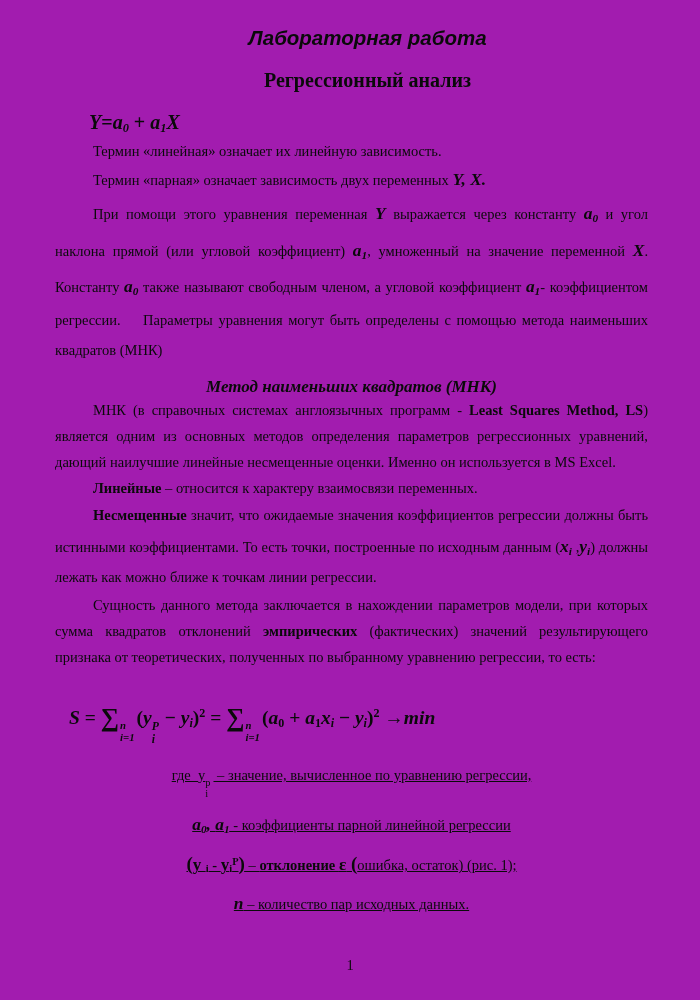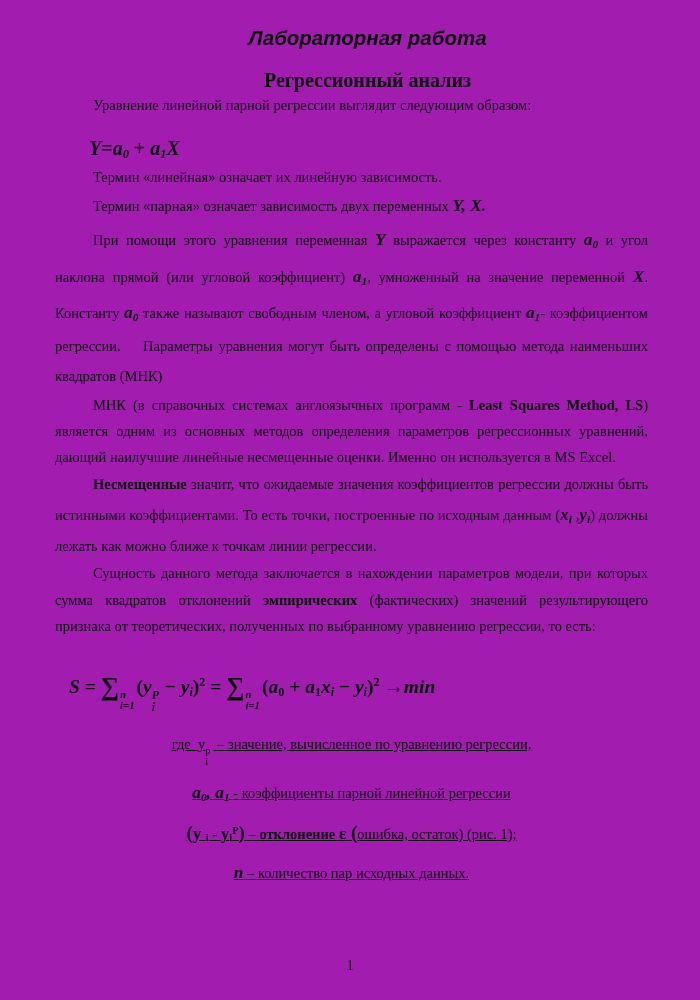--- a/index.html
+++ b/index.html
@@ -86,33 +86,34 @@
 </style>
 </head>
 <body>
 
 <div class="page">
 
   <h1 class="title">Лабораторная работа</h1>
 
   <h2 class="subtitle">Регрессионный анализ</h2>
 
-  <p class="body single indent lh-lg mt-para"><span class="sg-n">Уравнение линейной парной регрессии выглядит следующим образом:</span></p>
 
   <p class="formula formula-linear"><span class="sg-fi">Y</span><span class="sg-f">=</span><span class="sg-fi">a</span><span class="sg-fisub">0</span><span class="sg-f"> + </span><span class="sg-fi">a</span><span class="sg-fisub">1</span><span class="sg-fi">X</span></p>
 
   <p class="body single indent lh-lg mt-small"><span class="sg-n">Термин «линейная» означает их линейную зависимость.</span></p>
 
   <p class="body single indent lh-lg mt-pair"><span class="sg-n">Термин «парная» означает зависимость двух переменных </span><span class="sg-v">Y, X.</span></p>
 
   <p class="body indent lh-xl mt-expl"><span class="sg-n">При помощи этого уравнения переменная </span><span class="sg-v">Y</span><span class="sg-n"> выражается через константу </span><span class="sg-v">a</span><span class="sg-vs">0</span><span class="sg-n"> и угол наклона прямой (или угловой коэффициент) </span><span class="sg-v">a</span><span class="sg-vs">1</span><span class="sg-n">, умноженный на значение переменной </span><span class="sg-v">X</span><span class="sg-n">. Константу </span><span class="sg-v">a</span><span class="sg-vs">0</span><span class="sg-n"> также называют свободным членом, а угловой коэффициент </span><span class="sg-v">a</span><span class="sg-vs">1</span><span class="sg-n">- коэффициентом регрессии.&nbsp;&nbsp;&nbsp; Параметры уравнения могут быть определены с помощью метода наименьших квадратов (МНК)</span></p>
 
+  <h3 class="section-heading">Метод наименьших квадратов (МНК)</h3>
 
   <p class="body indent lh-lg mt-mnk"><span class="sg-n">МНК (в справочных системах англоязычных программ - </span><span class="sg-b">Least Squares Method, LS</span><span class="sg-n">) является одним из основных методов определения параметров регрессионных уравнений, дающий наилучшие линейные несмещенные оценки. Именно он используется в MS Excel.</span></p>
 
+  <p class="body single indent lh-lg"><span class="sg-b">Линейные</span><span class="sg-n"> – относится к характеру взаимосвязи переменных.</span></p>
 
   <p class="body indent lh-xxl"><span class="sg-b">Несмещенные</span><span class="sg-n"> значит, что ожидаемые значения коэффициентов регрессии должны быть истинными коэффициентами. То есть точки, построенные по исходным данным (</span><span class="sg-v">x</span><span class="sg-vs">i</span><span class="sg-n"> ,</span><span class="sg-v">y</span><span class="sg-vs">i</span><span class="sg-n">) должны лежать как можно ближе к точкам линии регрессии.</span></p>
 
   <p class="body indent lh-lg mt-ess"><span class="sg-n">Сущность данного метода заключается в нахождении параметров модели, при которых сумма квадратов отклонений </span><span class="sg-b">эмпирических</span><span class="sg-n"> (фактических) значений результирующего признака от теоретических, полученных по выбранному уравнению регрессии, то есть:</span></p>
 
   <p class="formula formula-s"><span class="sg-fi">S</span><span class="sg-f"> = </span><span class="sg-fsum">∑</span><span class="sg-flim sg-stackbox">
         <span class="stk-top">n</span>
         <span class="stk-bot">i=1</span>
       </span><span class="sg-f">(</span><span class="sg-fi">y</span><span class="sg-fstack sg-stackbox">
         <span class="stk-top">P</span>

